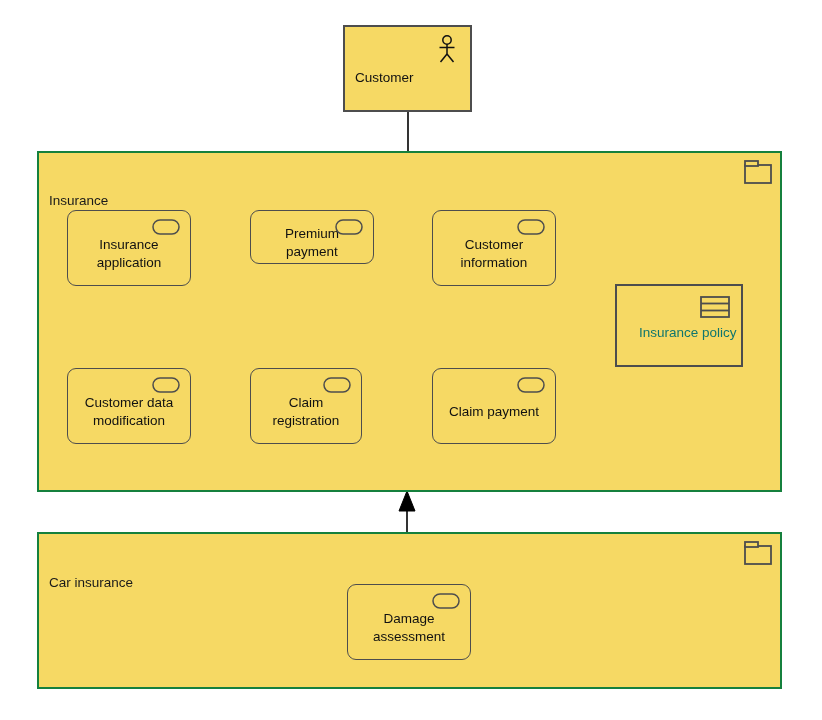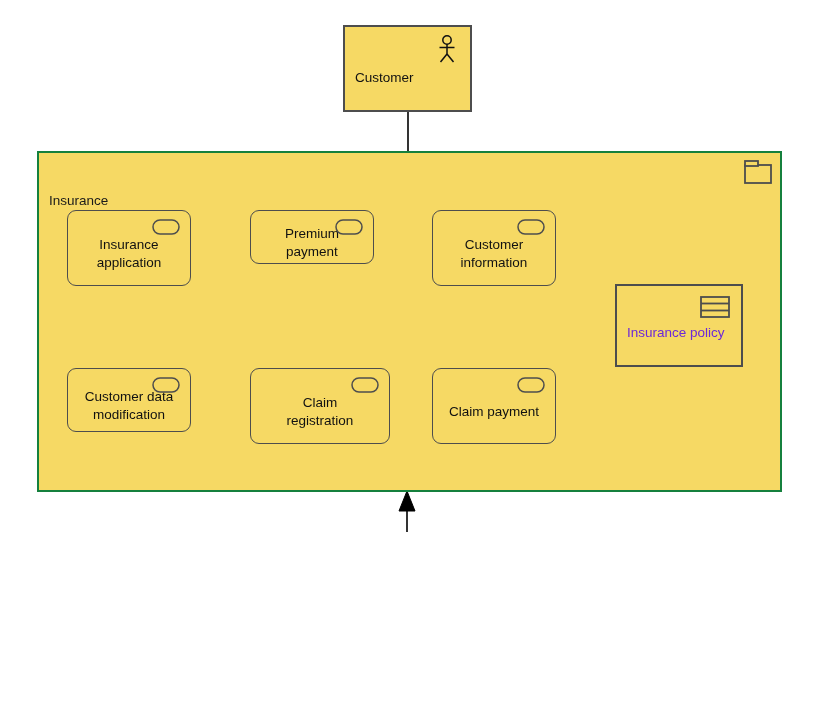--- a/index.html
+++ b/index.html
@@ -76,22 +76,22 @@
     white-space: nowrap;
   }
 
   
   .object-box {
     display: flex;
     align-items: center;
   }
   .object-box .obj-label {
     font-size: 13.5px;
-    color: #6d28d9;
-    padding-left: 10px;
+    color: #0f766e;
+    padding-left: 22px;
     margin-top: 14px;
     white-space: nowrap;
   }
 
   
   .icon {
     position: absolute;
     pointer-events: none;
   }
   .icon svg { display: block; }
@@ -182,44 +182,65 @@
       <span class="icon object-icon">
         <svg width="30" height="22" viewBox="0 0 30 22">
           <rect x="1" y="1" width="28" height="20" fill="none" stroke="#4d4d4d" stroke-width="1.8"></rect>
           <line x1="1" y1="7.5" x2="29" y2="7.5" stroke="#4d4d4d" stroke-width="1.8"></line>
           <line x1="1" y1="14.5" x2="29" y2="14.5" stroke="#4d4d4d" stroke-width="1.8"></line>
         </svg>
       </span>
       <span class="obj-label">Insurance policy</span>
     </div>
 
-    <div class="node service" style="left:28px; top:215px; width:124px; height:64px;">
+    <div class="node service" style="left:28px; top:215px; width:124px; height:76px;">
       <span class="icon pill-icon">
         <svg width="28" height="16" viewBox="0 0 28 16">
           <rect x="1" y="1" width="26" height="14" rx="7" ry="7" fill="none" stroke="#4d4d4d" stroke-width="1.5"></rect>
         </svg>
       </span>
       <span class="svc-label">Customer data
 modification</span>
     </div>
 
-    <div class="node service" style="left:211px; top:215px; width:140px; height:76px;">
+    <div class="node service" style="left:211px; top:215px; width:112px; height:76px;">
       <span class="icon pill-icon">
         <svg width="28" height="16" viewBox="0 0 28 16">
           <rect x="1" y="1" width="26" height="14" rx="7" ry="7" fill="none" stroke="#4d4d4d" stroke-width="1.5"></rect>
         </svg>
       </span>
       <span class="svc-label">Claim
 registration</span>
     </div>
 
     <div class="node service" style="left:393px; top:215px; width:124px; height:76px;">
       <span class="icon pill-icon">
         <svg width="28" height="16" viewBox="0 0 28 16">
           <rect x="1" y="1" width="26" height="14" rx="7" ry="7" fill="none" stroke="#4d4d4d" stroke-width="1.5"></rect>
         </svg>
       </span>
       <span class="svc-label">Claim payment</span>
     </div>
   </div>
 
+  <div class="node group" style="left:37px; top:524px; width:745px; height:157px;">
+
+    <span class="icon folder-icon">
+      <svg width="28" height="24" viewBox="0 0 28 24">
+        <rect x="1" y="5" width="26" height="18" fill="none" stroke="#4d4d4d" stroke-width="1.8"></rect>
+        <rect x="1" y="1" width="13" height="5" fill="#f6d964" stroke="#4d4d4d" stroke-width="1.8"></rect>
+      </svg>
+    </span>
+
+    <span class="group-label" style="top:42px;">Car insurance</span>
+
+    <div class="node service" style="left:308px; top:50px; width:124px; height:76px;">
+      <span class="icon pill-icon">
+        <svg width="28" height="16" viewBox="0 0 28 16">
+          <rect x="1" y="1" width="26" height="14" rx="7" ry="7" fill="none" stroke="#4d4d4d" stroke-width="1.5"></rect>
+        </svg>
+      </span>
+      <span class="svc-label">Damage
+assessment</span>
+    </div>
+  </div>
 
 </div>
 
 </body></html>

